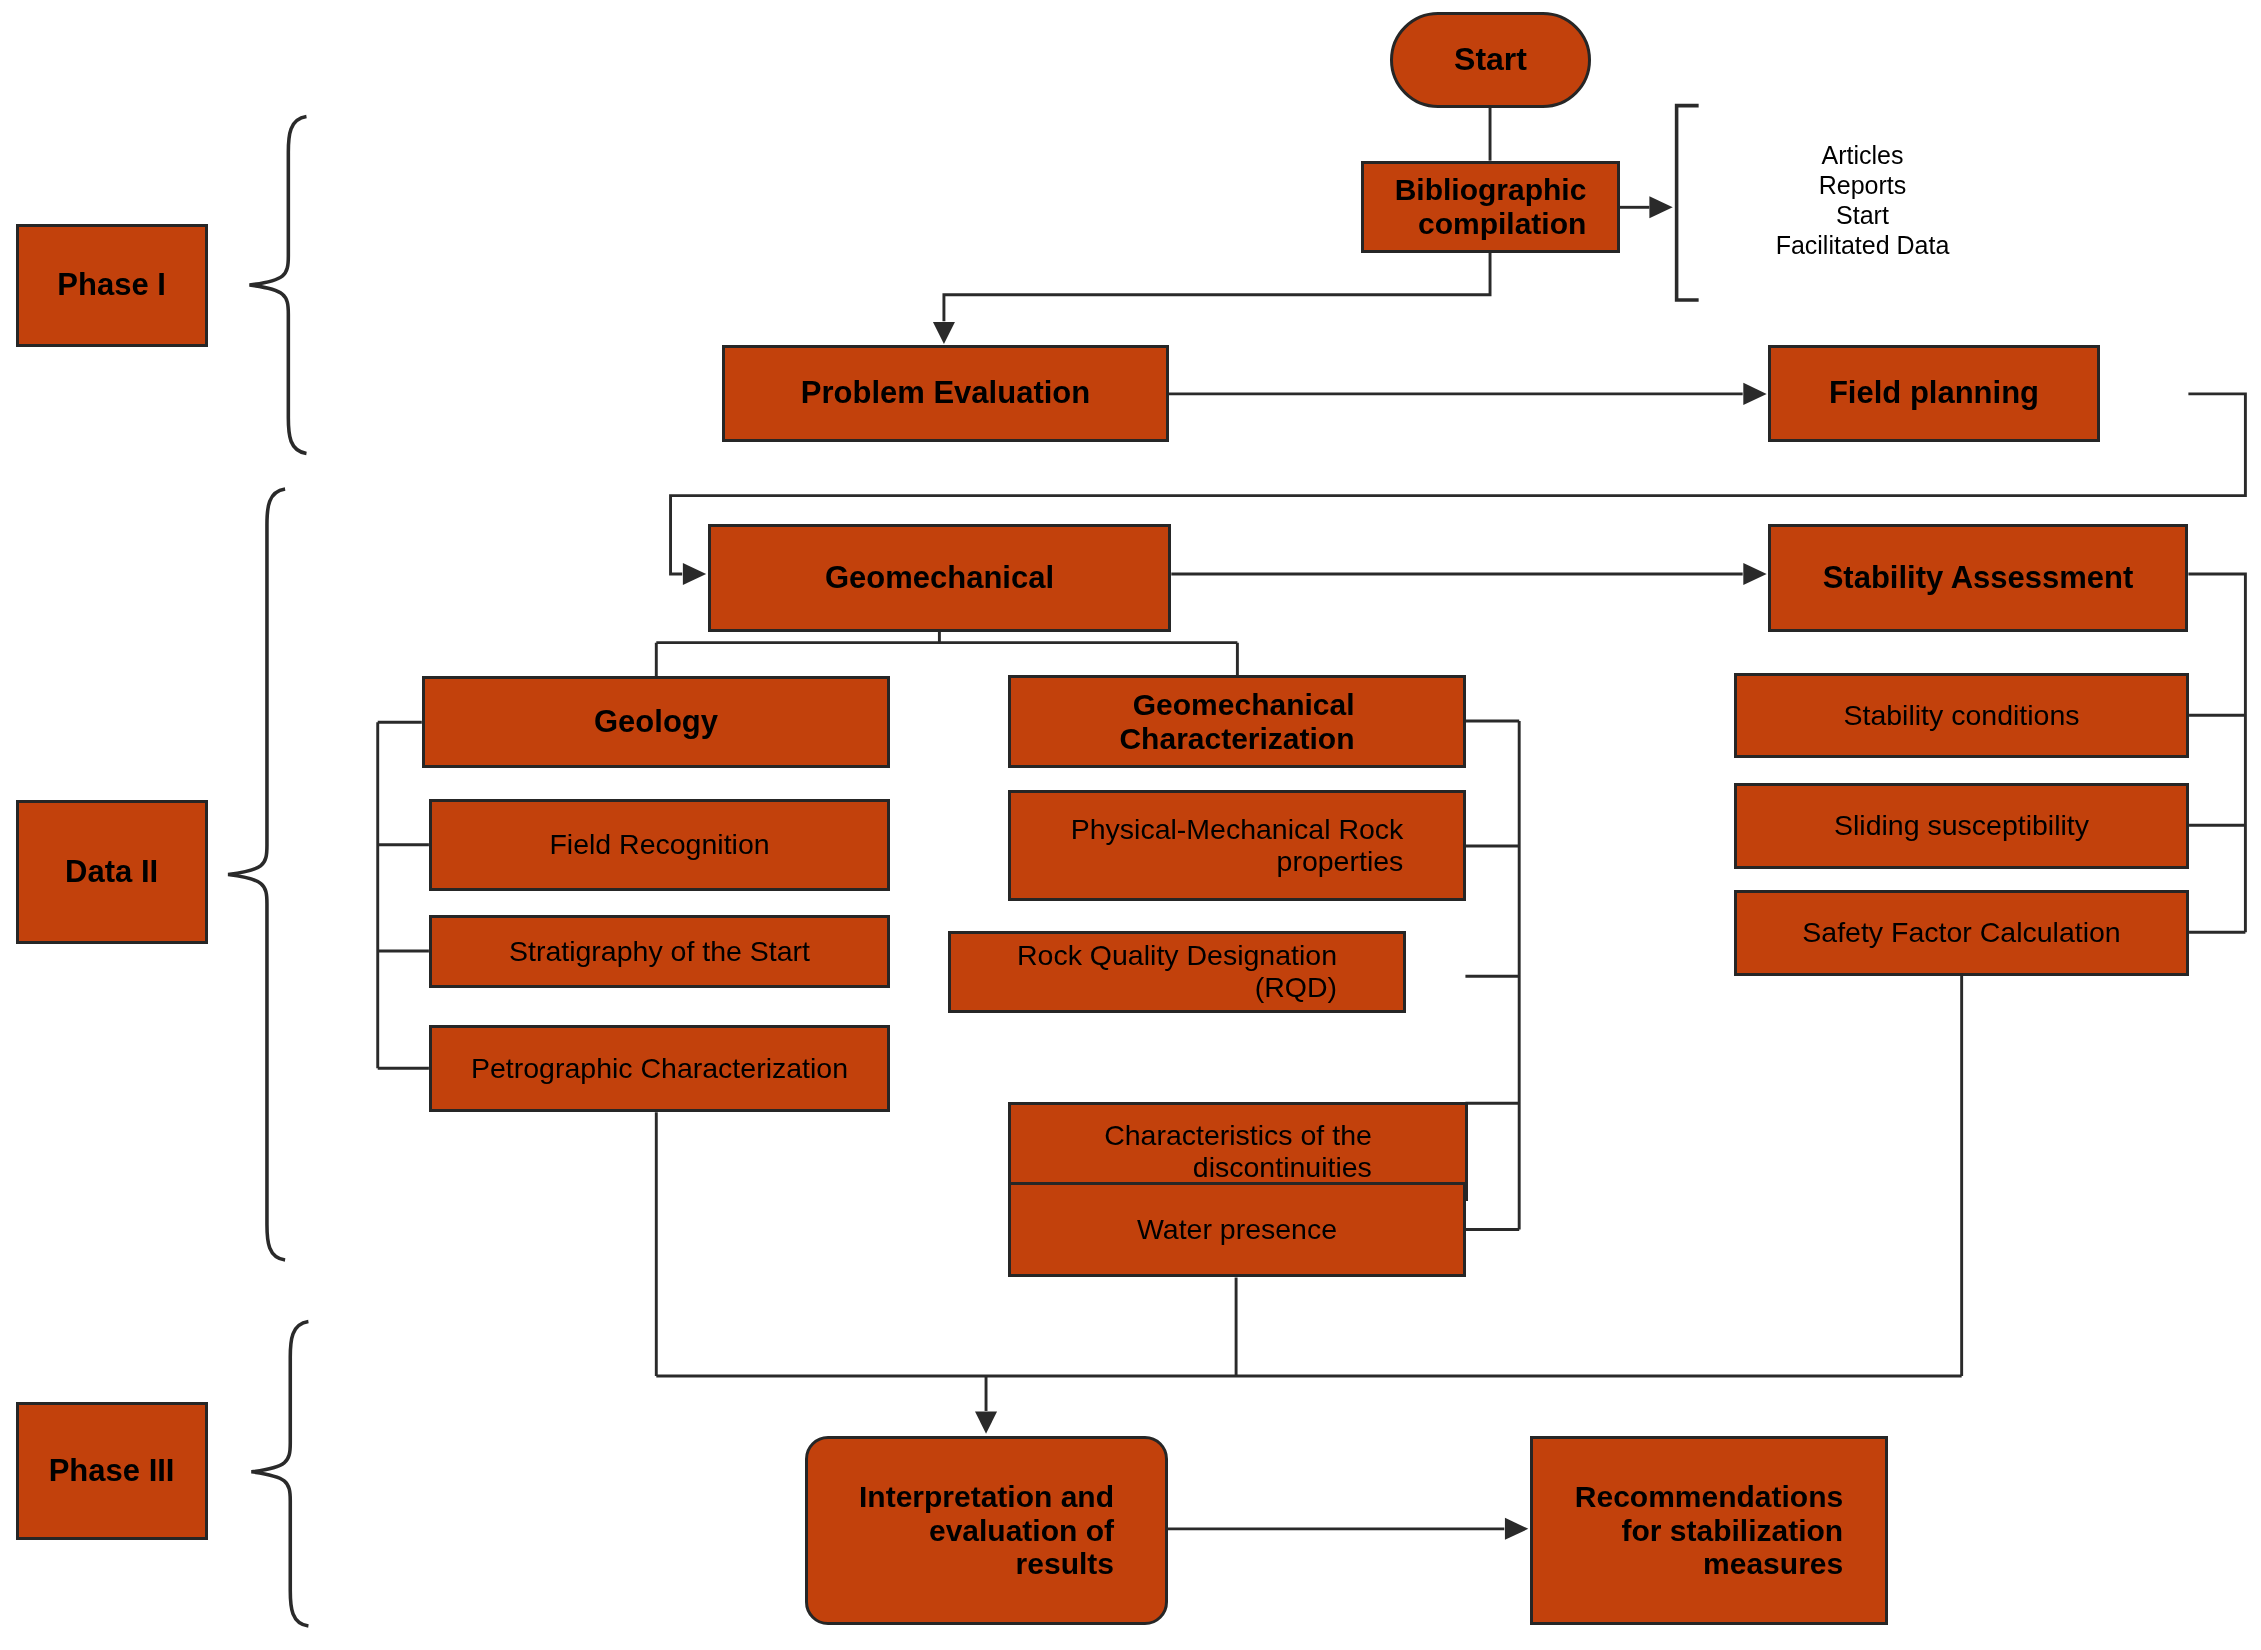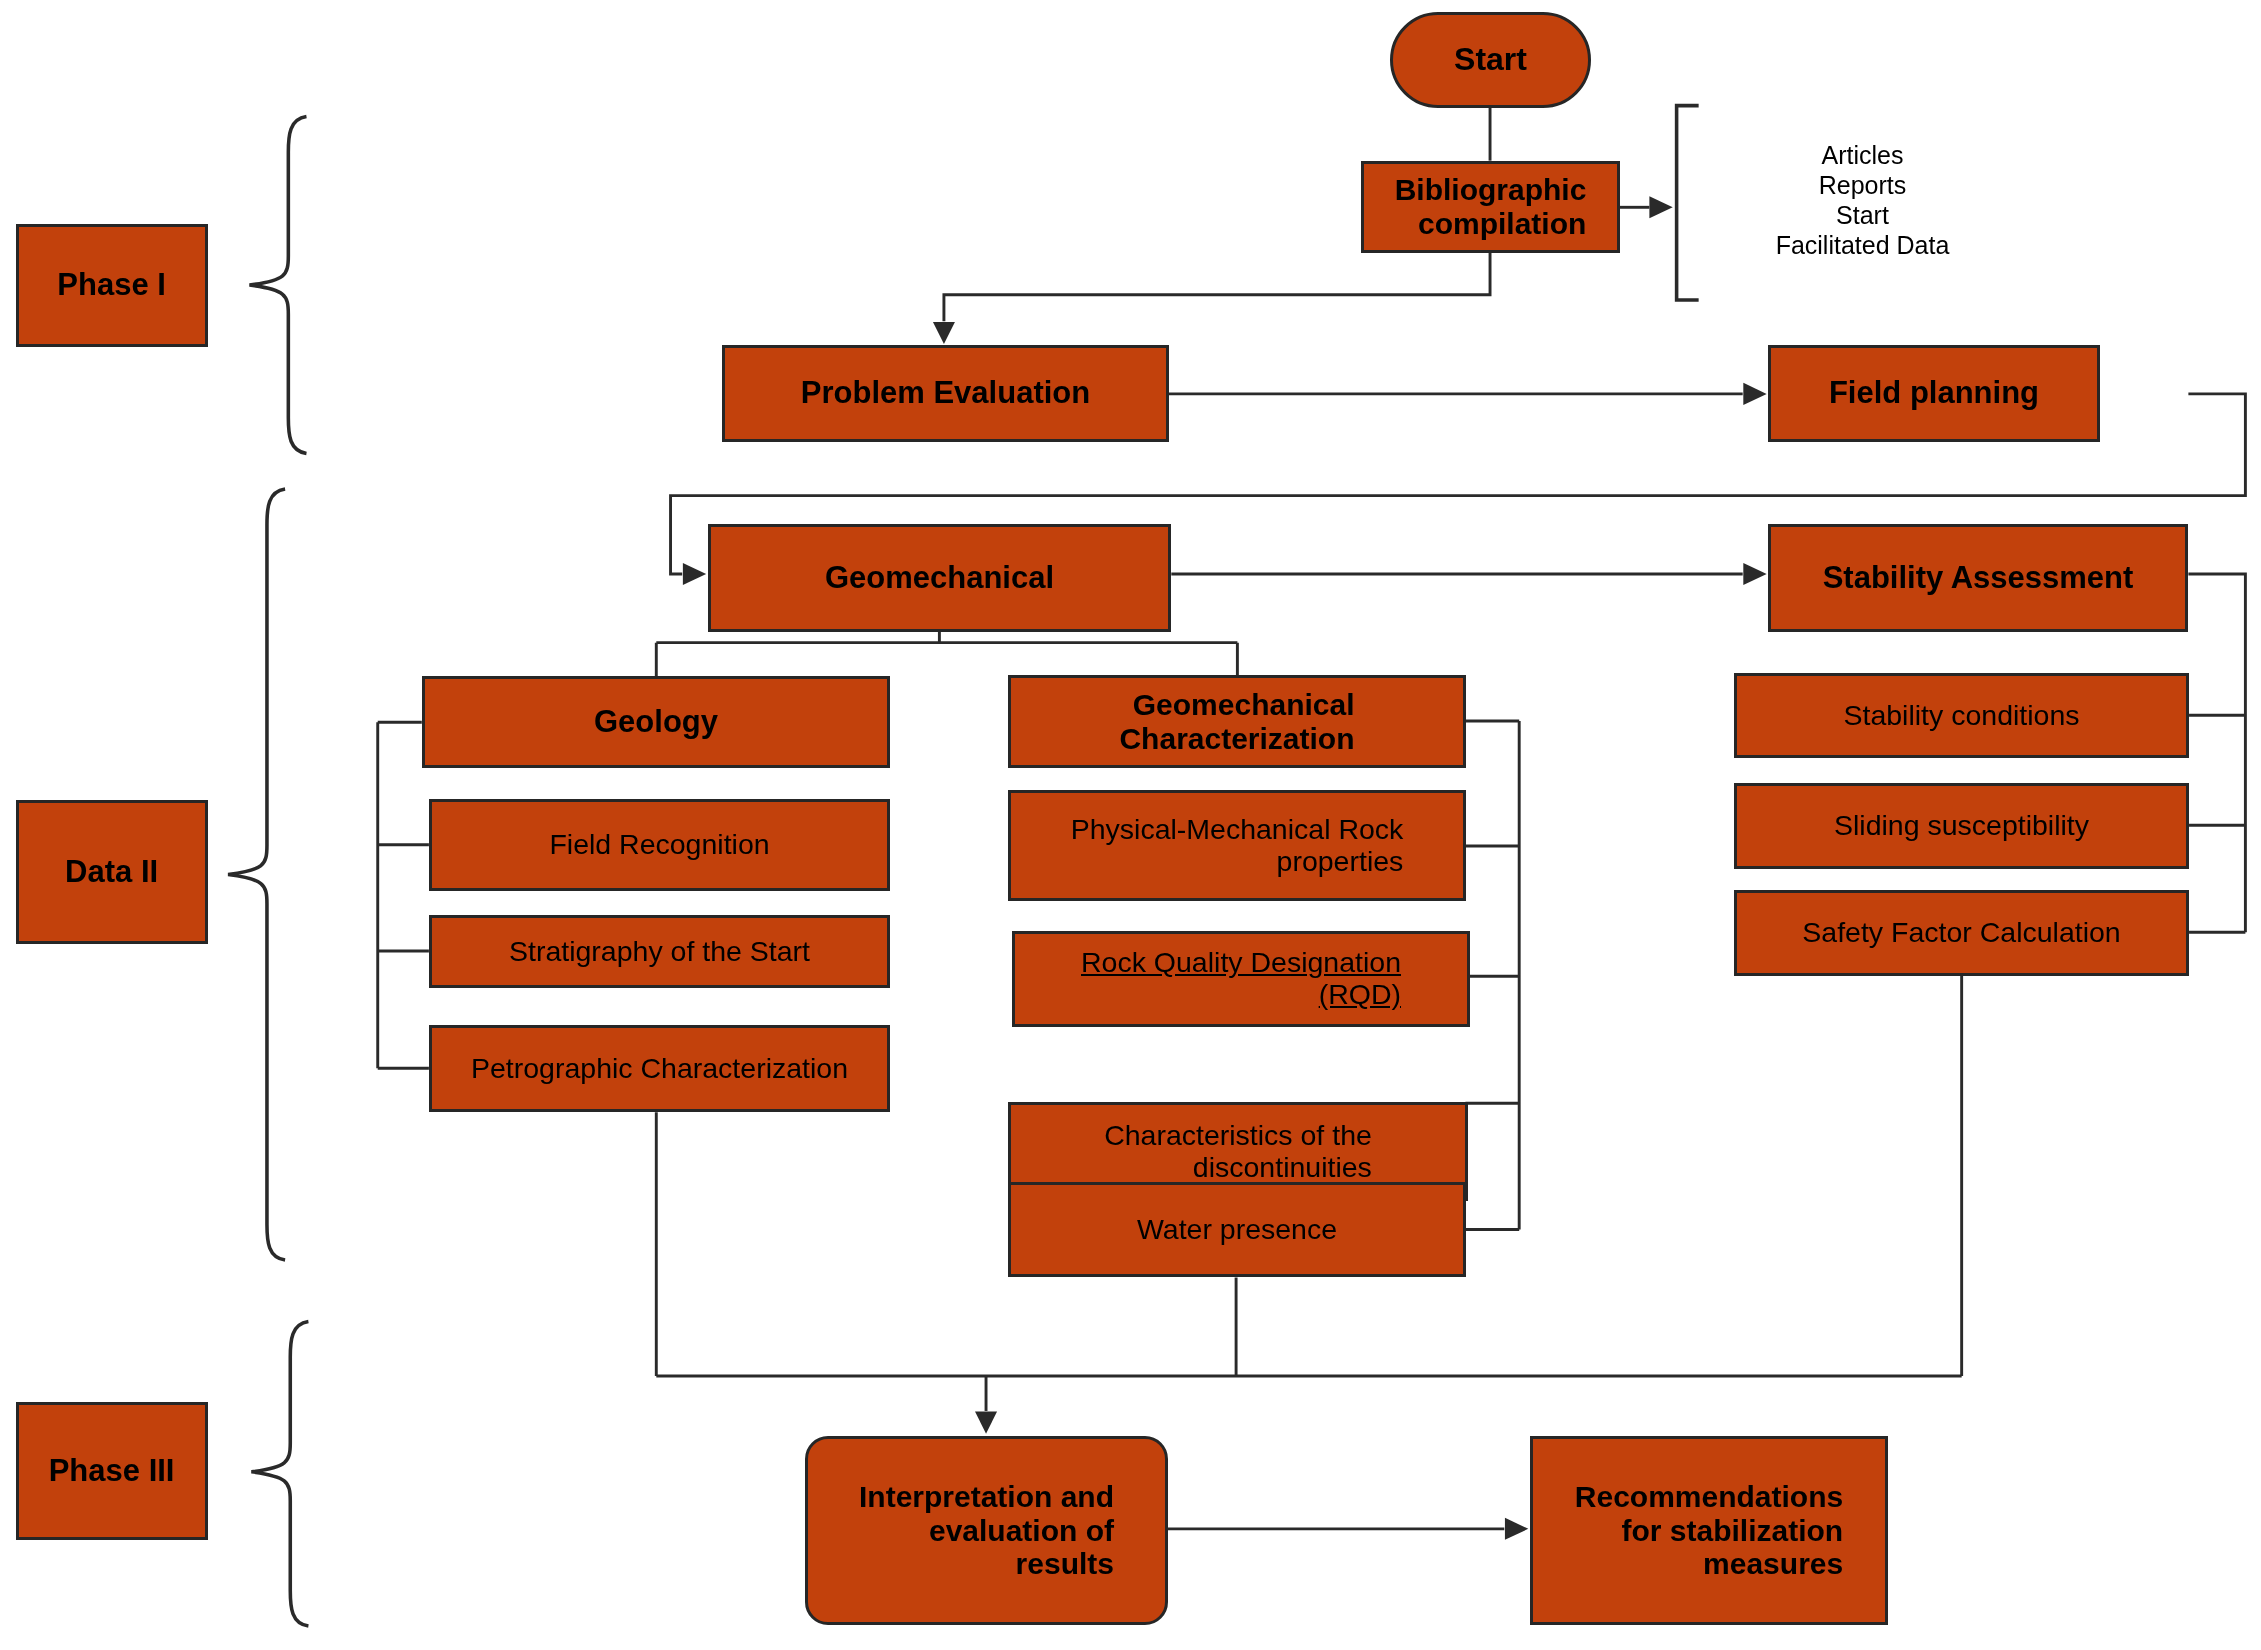--- a/index.html
+++ b/index.html
@@ -156,21 +156,21 @@
   </div>
 
   <div class="node" style="left:1008px; top:675px; width:458px; height:93px;">
     <span class="label bold f46">Geomechanical
 Characterization</span>
   </div>
   <div class="node" style="left:1008px; top:790px; width:458px; height:111px;">
     <span class="label f44">Physical-Mechanical Rock
 properties</span>
   </div>
-  <div class="node" style="left:1012px; top:931px; width:458px; height:96px;text-decoration:underline;">
+  <div class="node" style="left:948px; top:931px; width:458px; height:82px;">
     <span class="label f44">Rock Quality Designation
 (RQD)</span>
   </div>
   <div class="node" style="left:1008px; top:1054px; width:460px; height:99px;margin-top:48px;">
     <span class="label f44">Characteristics of the
 discontinuities</span>
   </div>
   <div class="node" style="left:1008px; top:1182px; width:458px; height:95px;">
     <span class="label f44">Water presence</span>
   </div>

